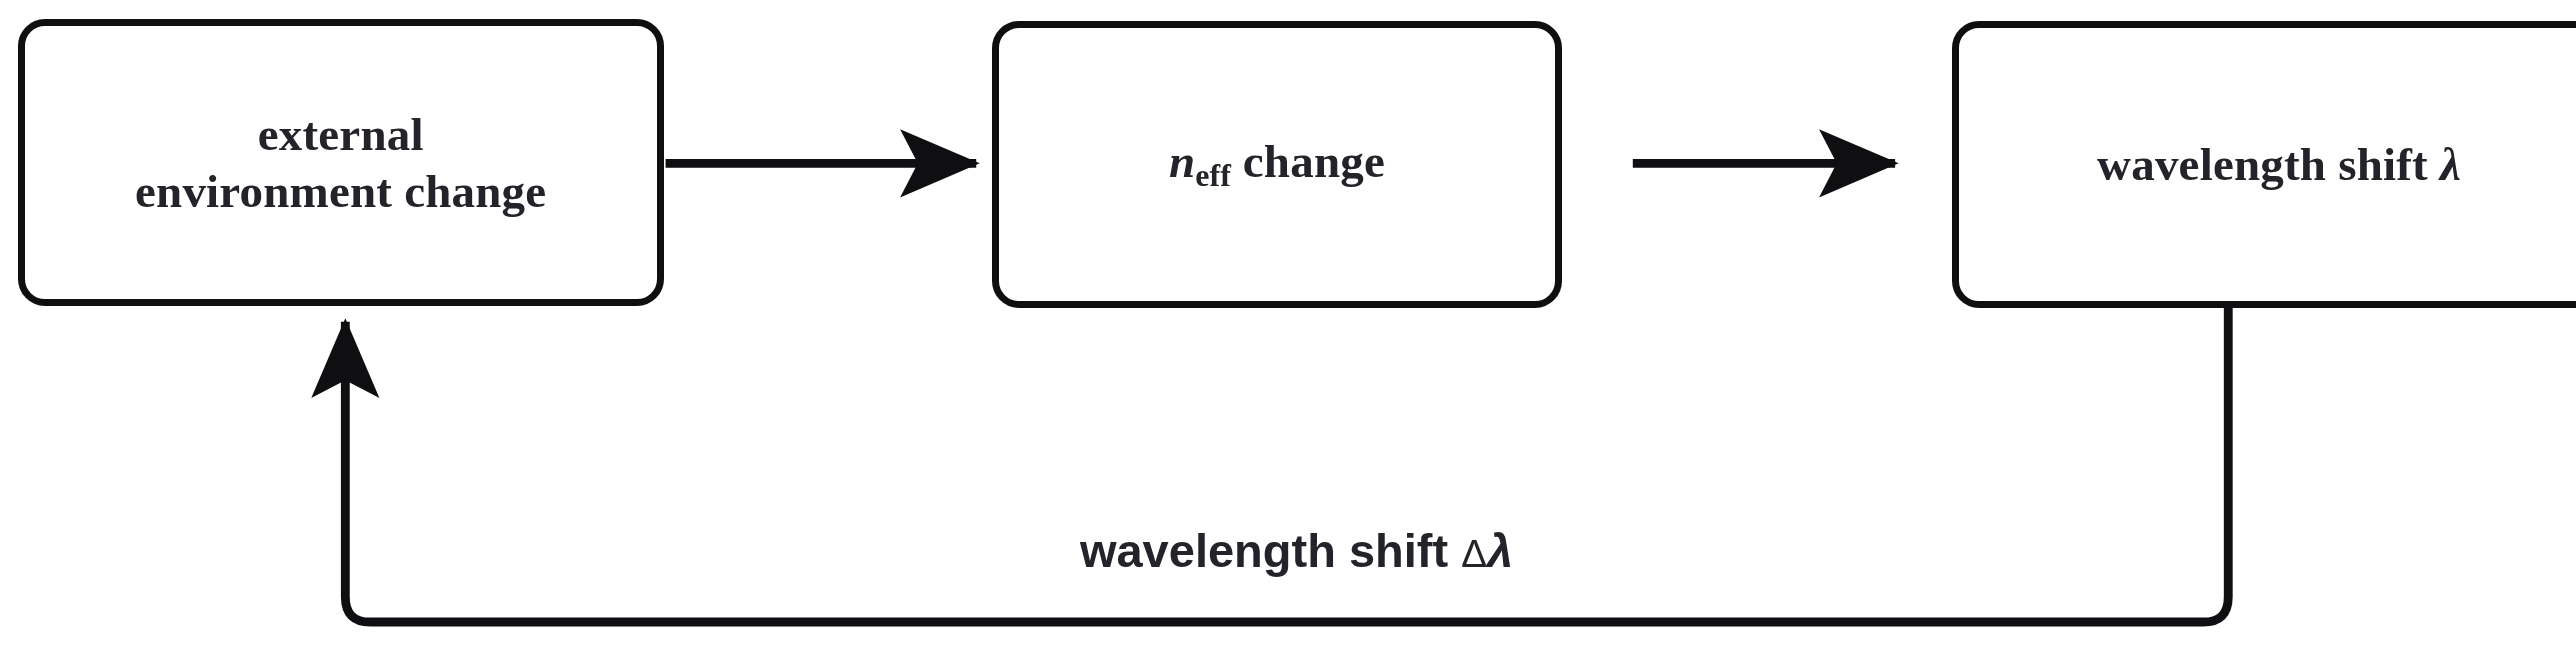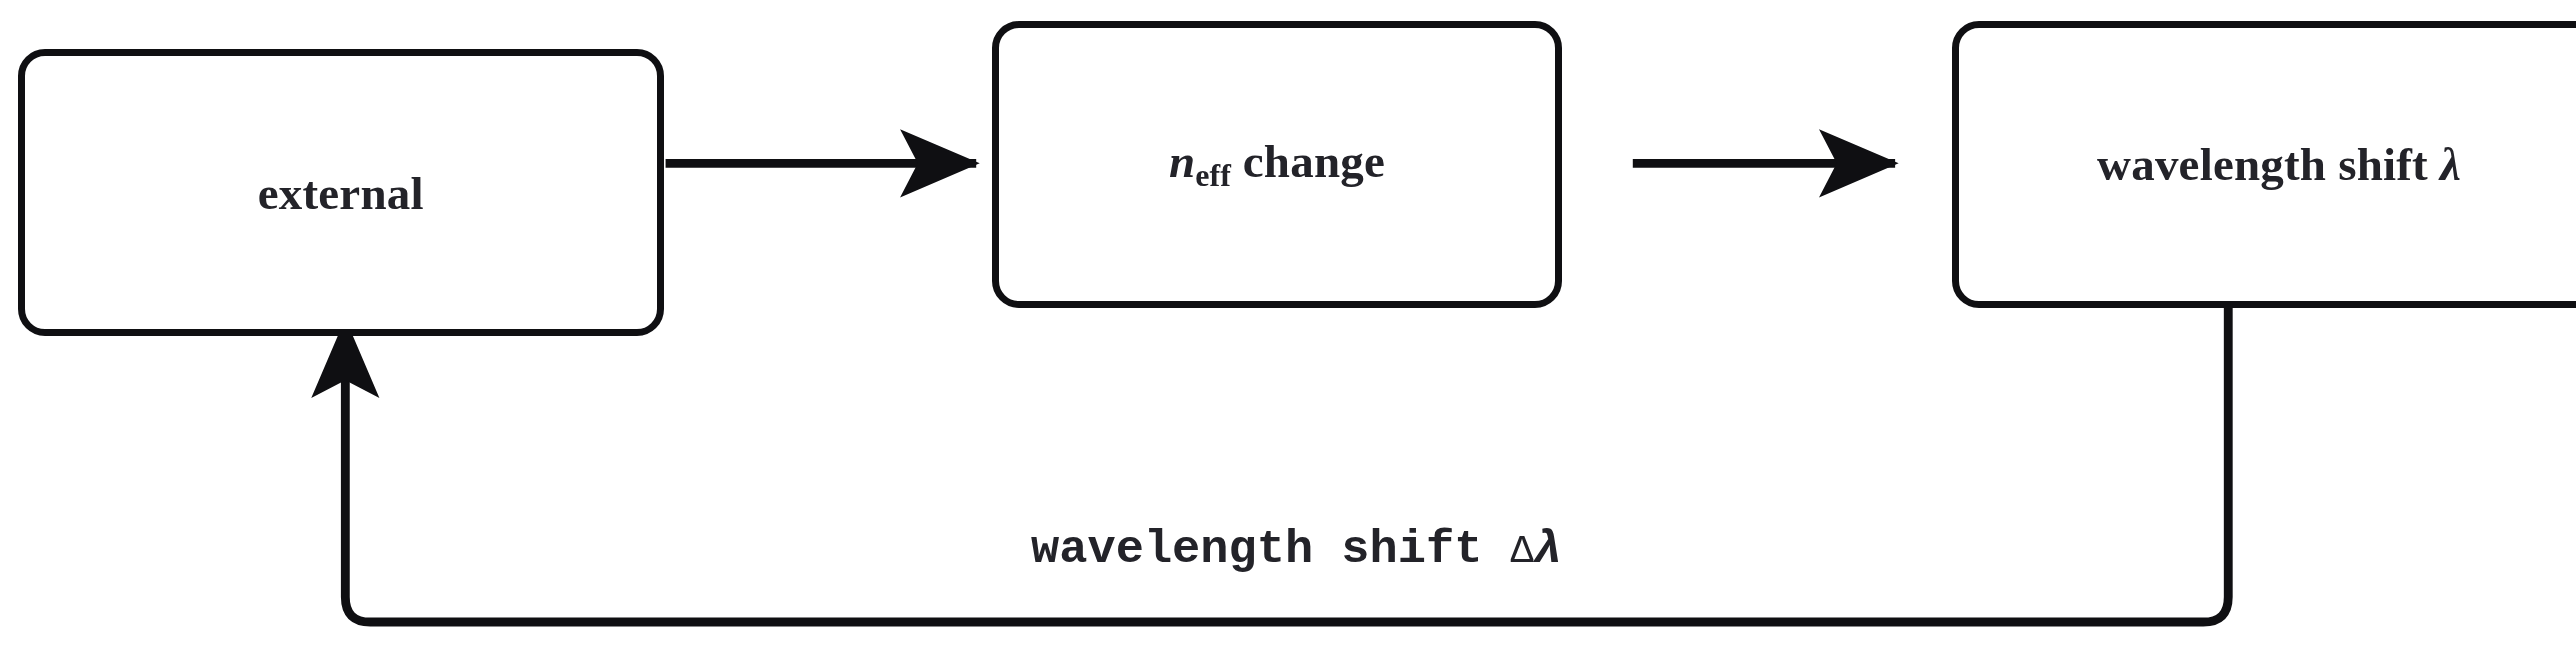--- a/index.html
+++ b/index.html
@@ -42,21 +42,20 @@
     font-size: 47px;
     line-height: 1.20;
     letter-spacing: 0.2px;
     white-space: pre-line;
   }
   #box-external {
     left: 17.7px;
     top: 19.3px;
     width: 646px;
     height: 287px;
-    margin-top: 30px;
   }
   #box-neff {
     left: 992px;
     top: 21px;
     width: 570px;
     height: 287px;
   }
   #box-wavelength {
     left: 1952px;
     top: 21px;
@@ -77,21 +76,21 @@
   .greek {
     font-style: italic;
     font-weight: bold;
   }
   #feedback-label {
     position: absolute;
     left: 950px;
     top: 523px;
     width: 693px;
     text-align: center;
-    font-family: Liberation Mono, monospace;
+    font-family: Liberation Sans, sans-serif;
     font-weight: bold;
     font-size: 47px;
     color: #232329;
     white-space: nowrap;
   }
   .delta {
     font-style: normal;
     font-weight: normal;
     font-size: 0.82em;
   }
@@ -112,21 +111,21 @@
     </defs>
 
     <line x1="826" y1="203" x2="1212" y2="203" stroke="#0f0f12" stroke-width="11" marker-end="url(#arrowhead-right)"></line>
 
     <line x1="2028" y1="203" x2="2354" y2="203" stroke="#0f0f12" stroke-width="11" marker-end="url(#arrowhead-up)"></line>
 
     <path d="M 2768,382 L 2768,742 Q 2768,773 2737,773 L 459,773 Q 428,773 428,742 L 428,400" fill="none" stroke="#0f0f12" stroke-width="11" marker-end="url(#arrowhead-up)"></path>
   </svg>
 
   <div class="node-box" id="box-external">
-    <span class="node-label"><span>external</span><br></span>
+    <span class="node-label"><span>external</span><br><span>environment change</span></span>
   </div>
 
   <div class="node-box" id="box-neff">
     <span class="node-label"><span class="mathvar">n</span><span class="sub">eff</span><span> change</span></span>
   </div>
 
   <div class="node-box" id="box-wavelength">
     <span class="node-label"><span>wavelength shift </span><span class="greek">λ</span></span>
   </div>
 

